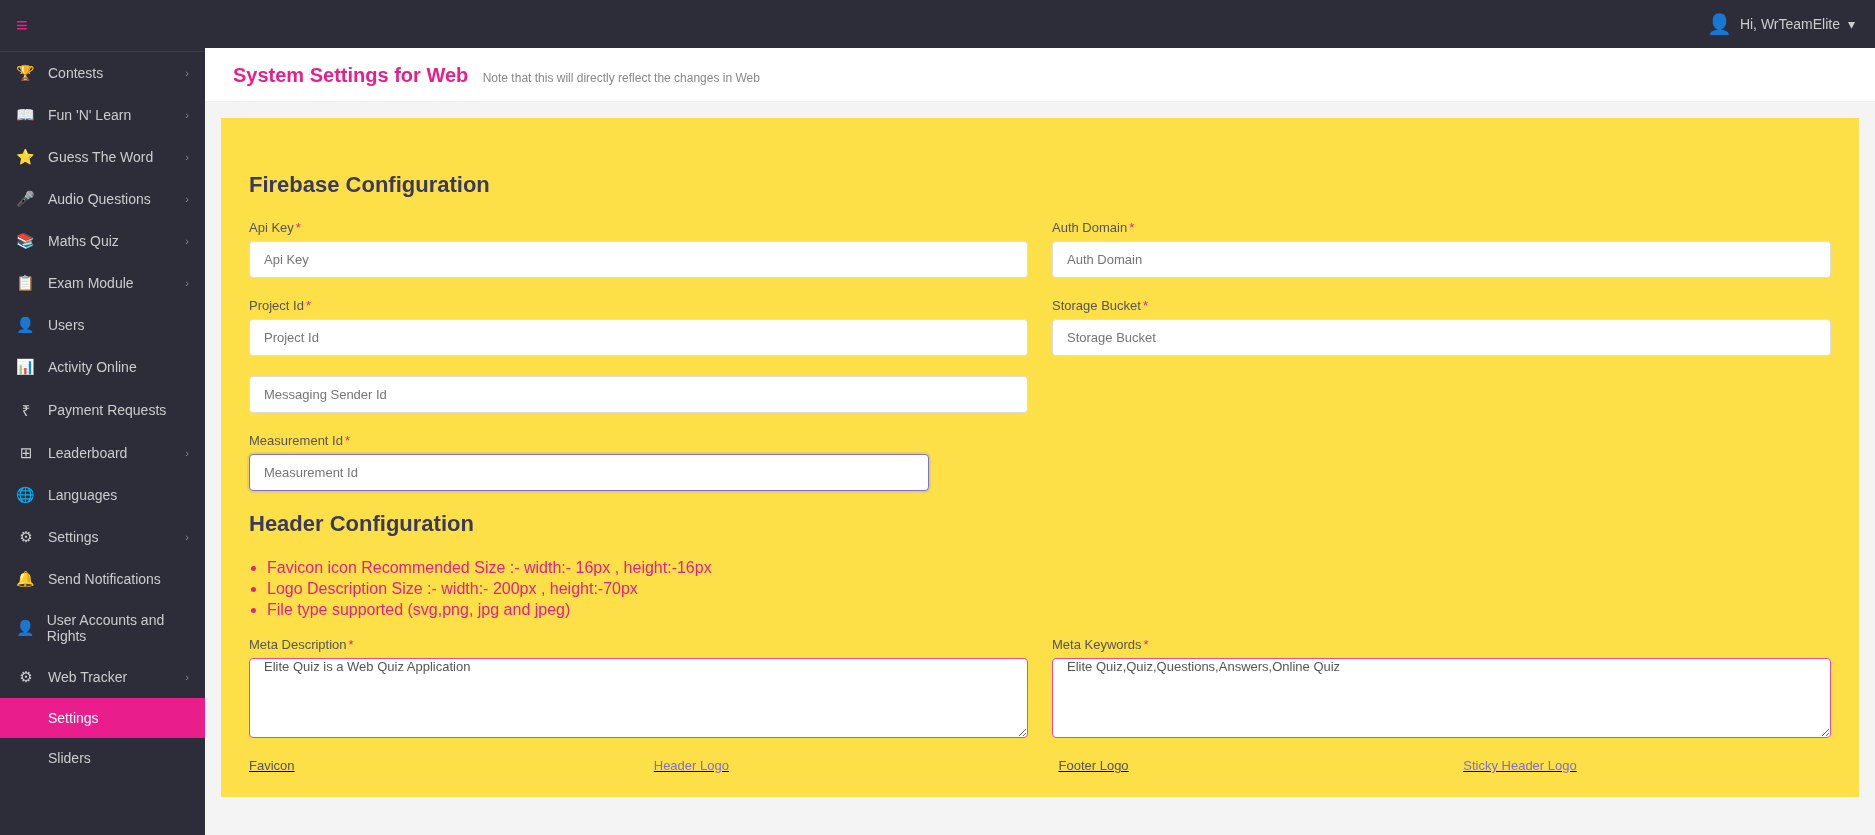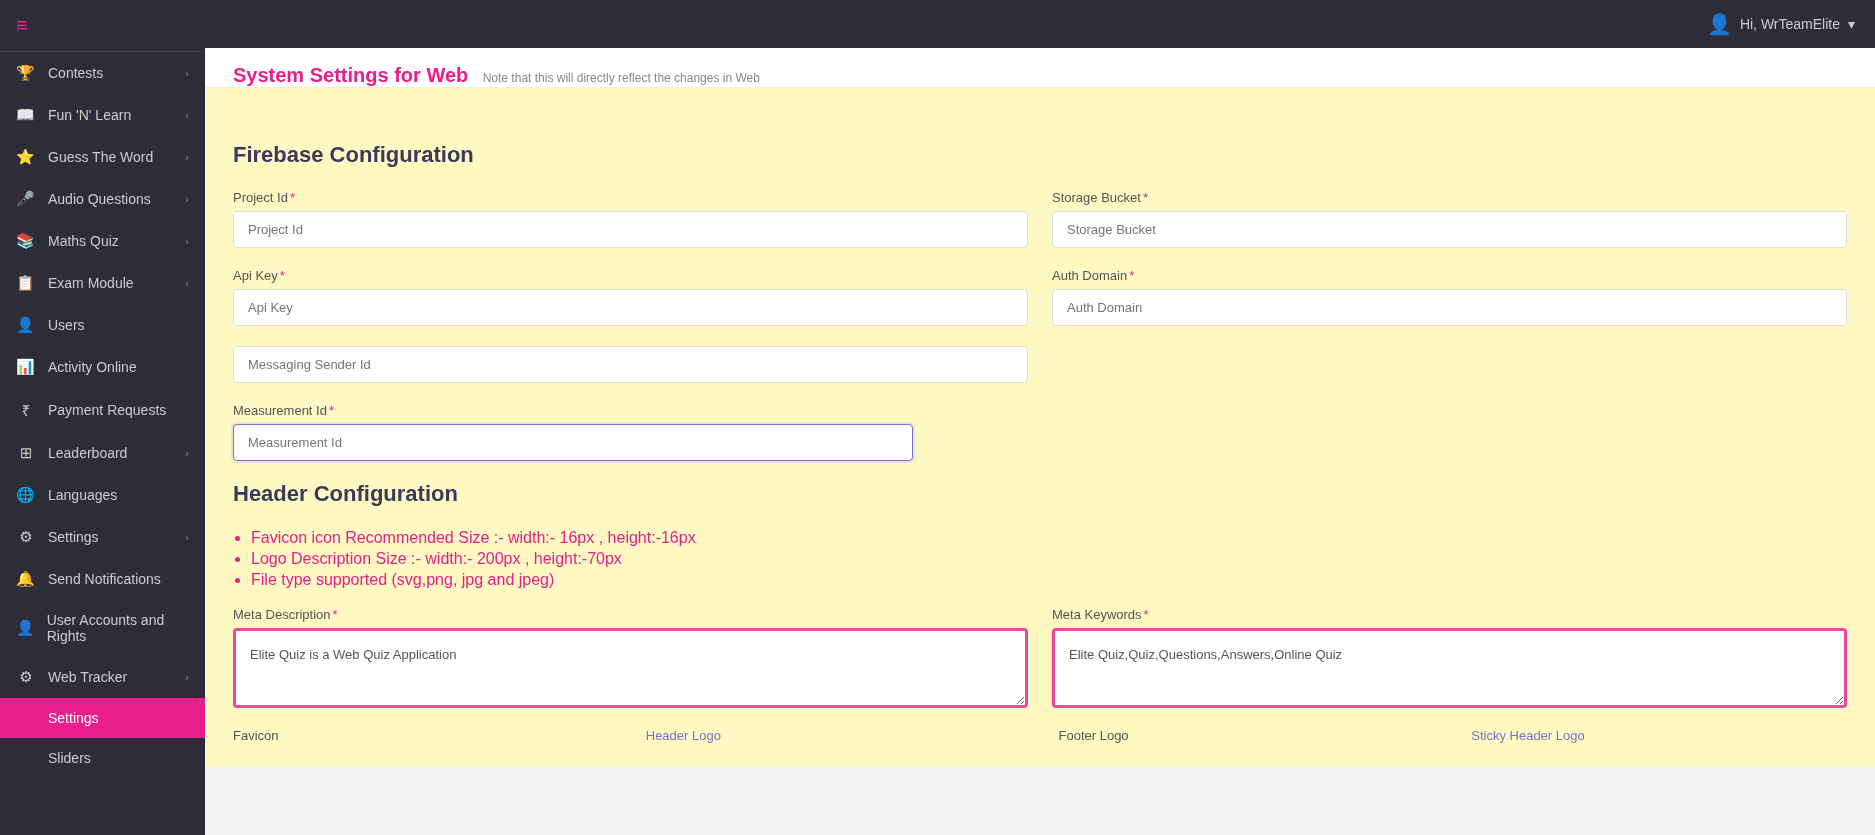--- a/index.html
+++ b/index.html
@@ -74,38 +74,38 @@
       flex: 1;
       margin-left: 0;
       margin-top: 48px;
       overflow-y: auto;
       background: #f4f4f4;
       padding: 0;
     }
 
     .page-header {
       background: #fff;
-      padding: 16px 28px 0;
+      padding: 16px 28px 14px;
       border-bottom: 1px solid #eee;
     }
     .page-title {
       font-size: 20px;
       color: #e91e8c;
       font-weight: 600;
     }
     .page-subtitle {
       font-size: 12px;
       color: #888;
       margin-left: 10px;
     }
 
     .content-area {
       padding: 24px 28px;
-      background: #fef9c3;
-      margin: 0;
+      background: #fde047;
+      margin: 16px;
     }
 
     .section-title {
       font-size: 22px;
       font-weight: 600;
       color: #3a3a5c;
       margin-bottom: 22px;
     }
 
     .form-row {
@@ -130,23 +130,23 @@
       border: 1px solid #ddd;
       border-radius: 4px;
       padding: 10px 14px;
       font-size: 13px;
       color: #555;
       outline: none;
       background: #fff;
     }
     .form-input.active-input { border-color: #7c6fcd; box-shadow: 0 0 0 2px rgba(124,111,205,0.15); }
     .form-textarea {
-      border: 3px solid #ec4899;
+      border: 1px solid #ec4899;
       border-radius: 4px;
-      padding: 16px 14px;
+      padding: 0 14px;
       font-size: 13px;
       color: #555;
       outline: none;
       resize: vertical;
       min-height: 80px;
       background: #fff;
       font-family: inherit;
     }
 
     .section-divider {
@@ -162,20 +162,21 @@
       margin-bottom: 3px;
       list-style: disc;
       margin-left: 18px;
     }
 
     .upload-row {
       display: grid;
       grid-template-columns: 1fr 1fr 1fr 1fr;
       gap: 37px;
       margin-top: 10px;
+      text-decoration: underline;
     }
     .upload-label {
       font-size: 13px;
       color: #555;
       font-weight: 500;
     }
 
     
     ::-webkit-scrollbar { width: 6px; }
     ::-webkit-scrollbar-track { background: #2d2d3a; }
@@ -334,44 +335,44 @@
 
   <div class="content-area">
 
     <div class="section-divider">
       <h2 class="section-title">Firebase Configuration</h2>
     </div>
 
     <div class="form-row">
       <div class="form-group">
         <label class="form-label">
+          <span>Api Key</span><span class="required">*</span>
+        </label>
+        <input type="text" class="form-input" placeholder="Api Key" style="">
+      </div>
+      <div class="form-group">
+        <label class="form-label">
+          <span>Auth Domain</span><span class="required">*</span>
+        </label>
+        <input type="text" class="form-input" placeholder="Auth Domain" style="">
+      </div>
+    </div>
+
+    <div class="form-row">
+      <div class="form-group">
+        <label class="form-label">
           <span>Project Id</span><span class="required">*</span>
         </label>
         <input type="text" class="form-input" placeholder="Project Id" style="">
       </div>
       <div class="form-group">
         <label class="form-label">
           <span>Storage Bucket</span><span class="required">*</span>
         </label>
         <input type="text" class="form-input" placeholder="Storage Bucket" style="">
-      </div>
-    </div>
-
-    <div class="form-row">
-      <div class="form-group">
-        <label class="form-label">
-          <span>Api Key</span><span class="required">*</span>
-        </label>
-        <input type="text" class="form-input" placeholder="Api Key" style="">
-      </div>
-      <div class="form-group">
-        <label class="form-label">
-          <span>Auth Domain</span><span class="required">*</span>
-        </label>
-        <input type="text" class="form-input" placeholder="Auth Domain" style="">
       </div>
     </div>
 
     <div class="form-row">
       <div class="form-group">
         <input type="text" class="form-input" placeholder="Messaging Sender Id" style="">
       </div>
     </div>
 
     <div class="form-row-full">

